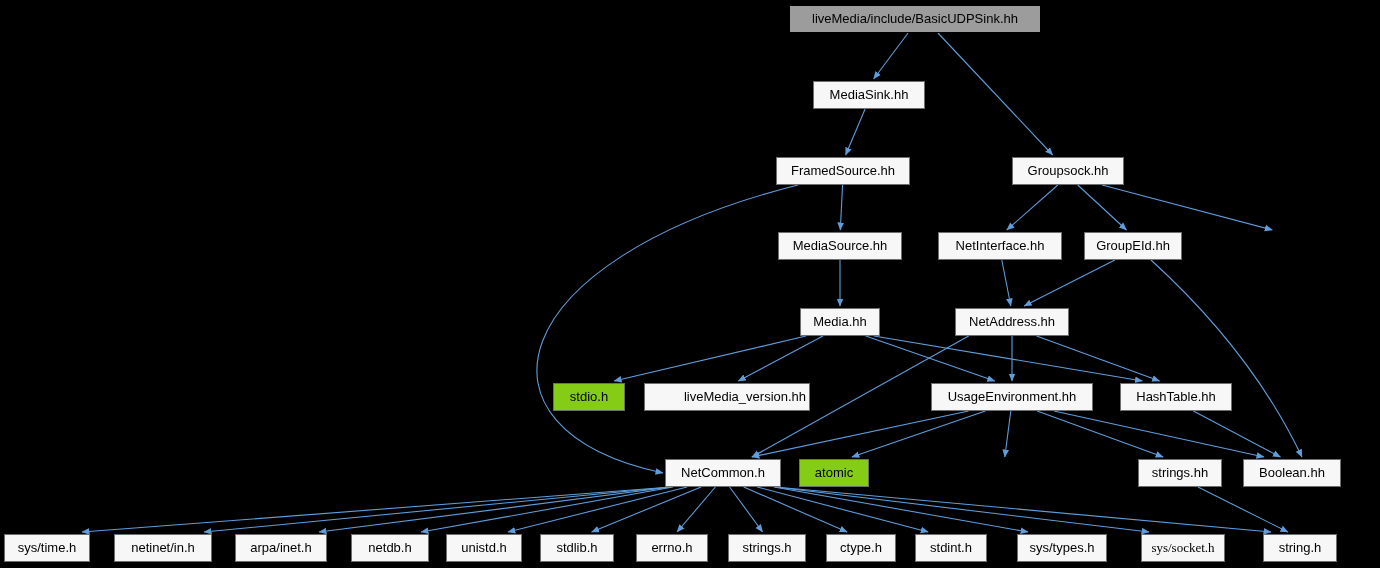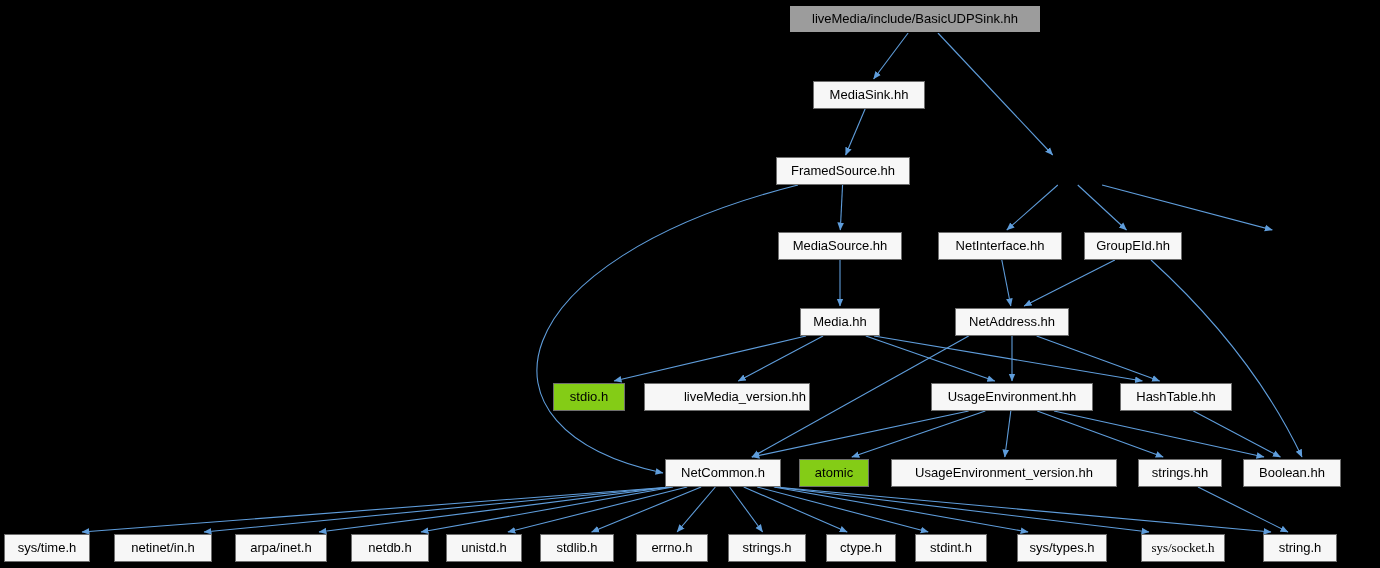--- a/index.html
+++ b/index.html
@@ -74,32 +74,32 @@
       <path d="M729.6,487 L762.6,532" fill="none" stroke="#5f9ddb" stroke-width="1.1" marker-end="url(#arrowhead)"></path>
       <path d="M743.7,487 L847.2,532" fill="none" stroke="#5f9ddb" stroke-width="1.1" marker-end="url(#arrowhead)"></path>
       <path d="M757.2,487 L928.2,532" fill="none" stroke="#5f9ddb" stroke-width="1.1" marker-end="url(#arrowhead)"></path>
       <path d="M773.85,487 L1028.1,532" fill="none" stroke="#5f9ddb" stroke-width="1.1" marker-end="url(#arrowhead)"></path>
       <path d="M775,487 L1149,532" fill="none" stroke="#5f9ddb" stroke-width="1.1" marker-end="url(#arrowhead)"></path>
       <path d="M775,487 L1271,532" fill="none" stroke="#5f9ddb" stroke-width="1.1" marker-end="url(#arrowhead)"></path>
     </svg>
 <div class="node main" style="left: 789px; top: 5px; width: 252px;">liveMedia/include/BasicUDPSink.hh</div>
     <div class="node" style="left: 813px; top: 81px; width: 112px;">MediaSink.hh</div>
     <div class="node" style="left: 776px; top: 157px; width: 134px;">FramedSource.hh</div>
+    <div class="node" style="left: 1012px; top: 157px; width: 112px;">Groupsock.hh</div>
     <div class="node" style="left: 778px; top: 232px; width: 124px;">MediaSource.hh</div>
     <div class="node" style="left: 938px; top: 232px; width: 124px;">NetInterface.hh</div>
     <div class="node" style="left: 1084px; top: 232px; width: 98px;">GroupEId.hh</div>
     <div class="node" style="left: 800px; top: 308px; width: 80px;">Media.hh</div>
     <div class="node" style="left: 955px; top: 308px; width: 114px;">NetAddress.hh</div>
     <div class="node gray" style="left: 553px; top: 383px; width: 72px;">stdio.h</div>
     <div class="node" style="left: 644px; top: 383px; width: 166px; padding-left: 36px;">liveMedia_version.hh</div>
     <div class="node" style="left: 931px; top: 383px; width: 162px;">UsageEnvironment.hh</div>
     <div class="node" style="left: 1120px; top: 383px; width: 112px;">HashTable.hh</div>
     <div class="node" style="left: 665px; top: 459px; width: 116px;">NetCommon.h</div>
     <div class="node gray" style="left: 799px; top: 459px; width: 70px;">atomic</div>
-    <div class="node" style="left: 891px; top: 459px; width: 226px;">UsageEnvironment_version.hh</div>
     <div class="node" style="left: 1138px; top: 459px; width: 84px;">strings.hh</div>
     <div class="node" style="left: 1243px; top: 459px; width: 98px;">Boolean.hh</div>
     <div class="node" style="left: 4px; top: 534px; width: 86px;">sys/time.h</div>
     <div class="node" style="left: 114px; top: 534px; width: 98px;">netinet/in.h</div>
     <div class="node" style="left: 235px; top: 534px; width: 92px;">arpa/inet.h</div>
     <div class="node" style="left: 351px; top: 534px; width: 78px;">netdb.h</div>
     <div class="node" style="left: 446px; top: 534px; width: 76px;">unistd.h</div>
     <div class="node" style="left: 540px; top: 534px; width: 74px;">stdlib.h</div>
     <div class="node" style="left: 636px; top: 534px; width: 72px;">errno.h</div>
     <div class="node" style="left: 728px; top: 534px; width: 78px;">strings.h</div>

